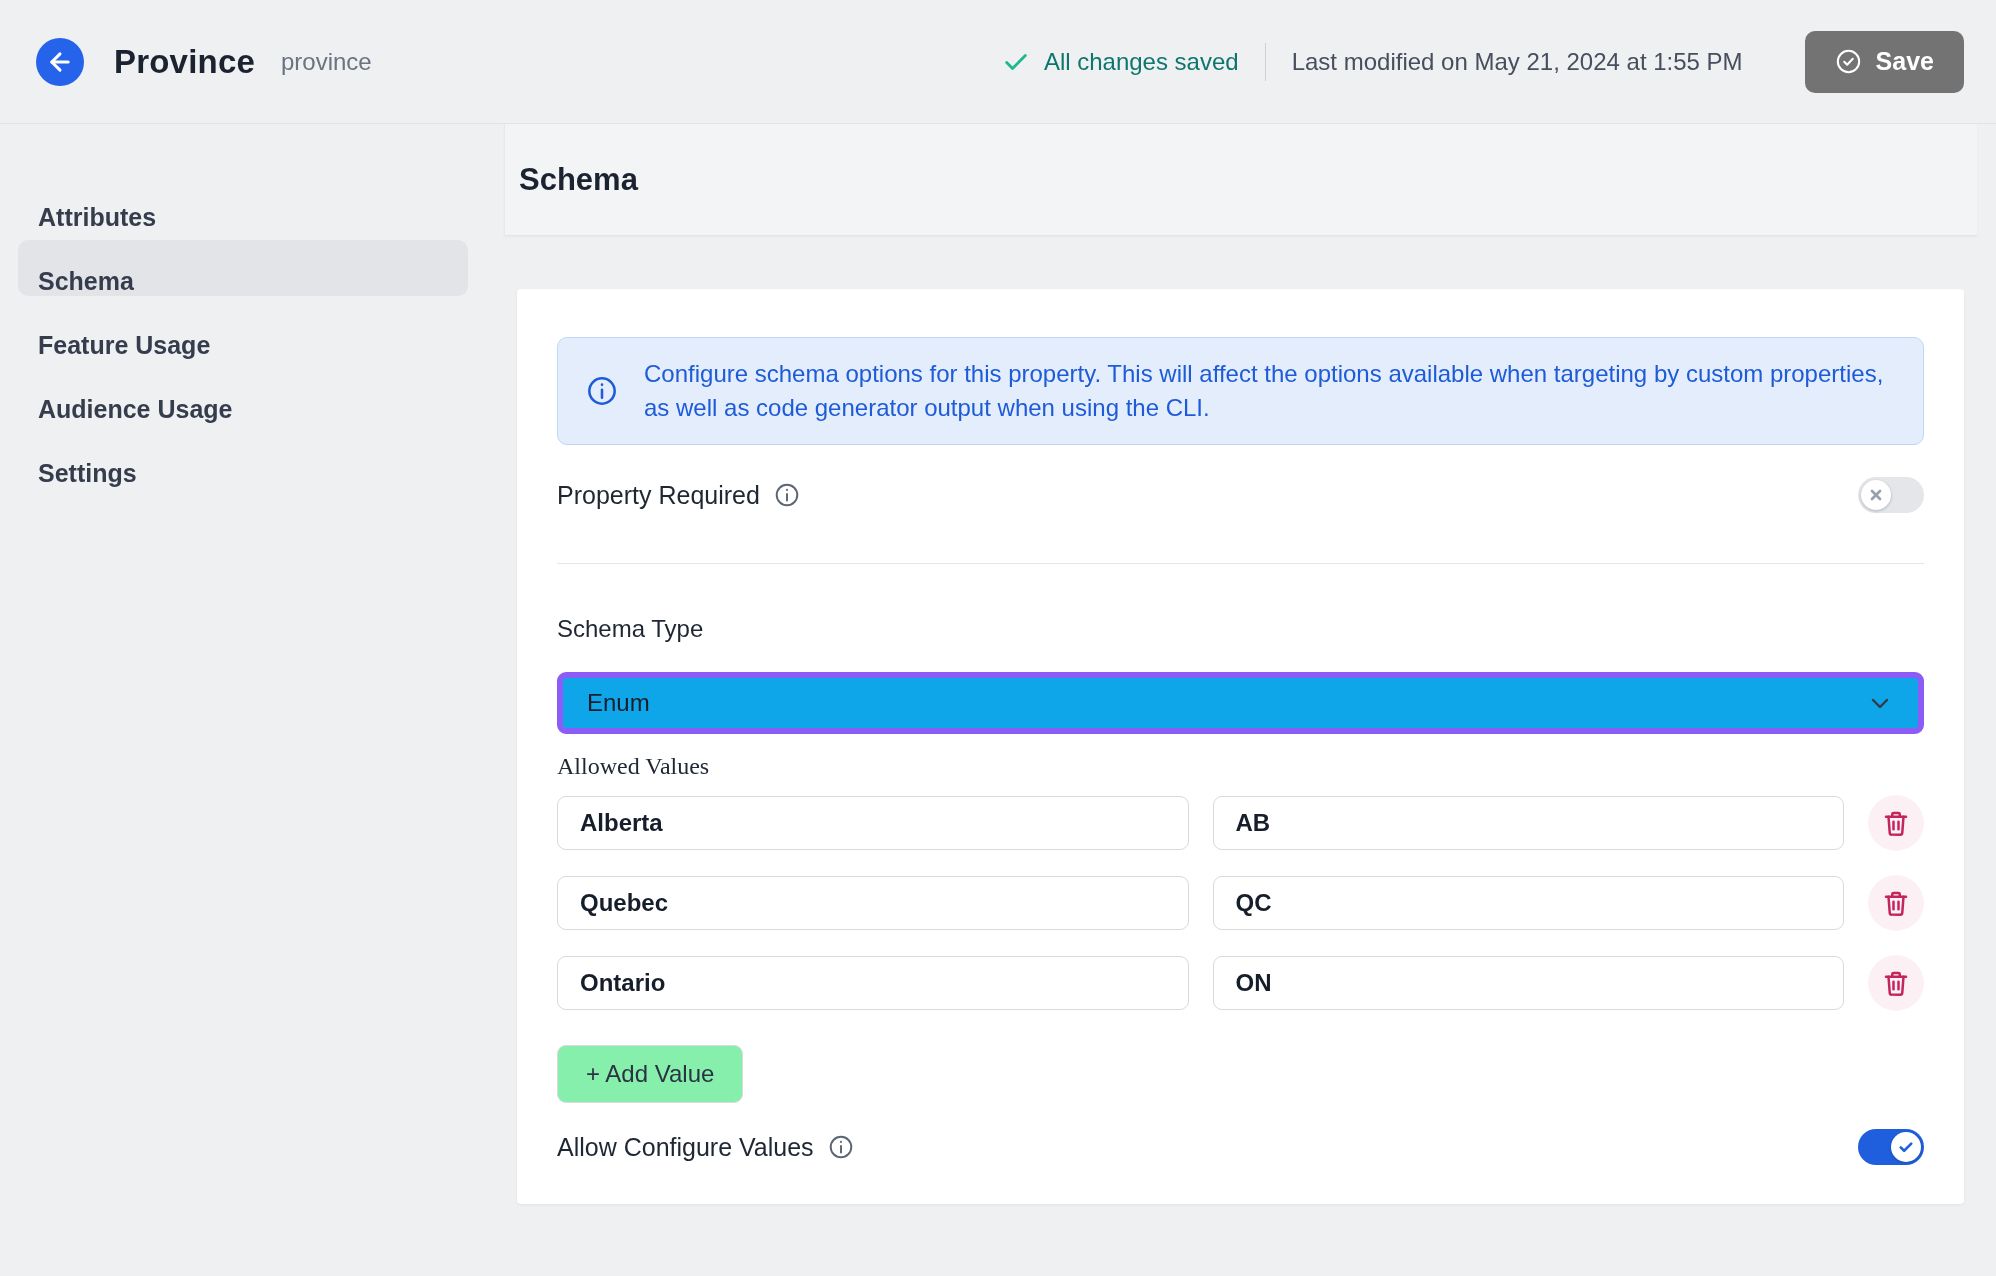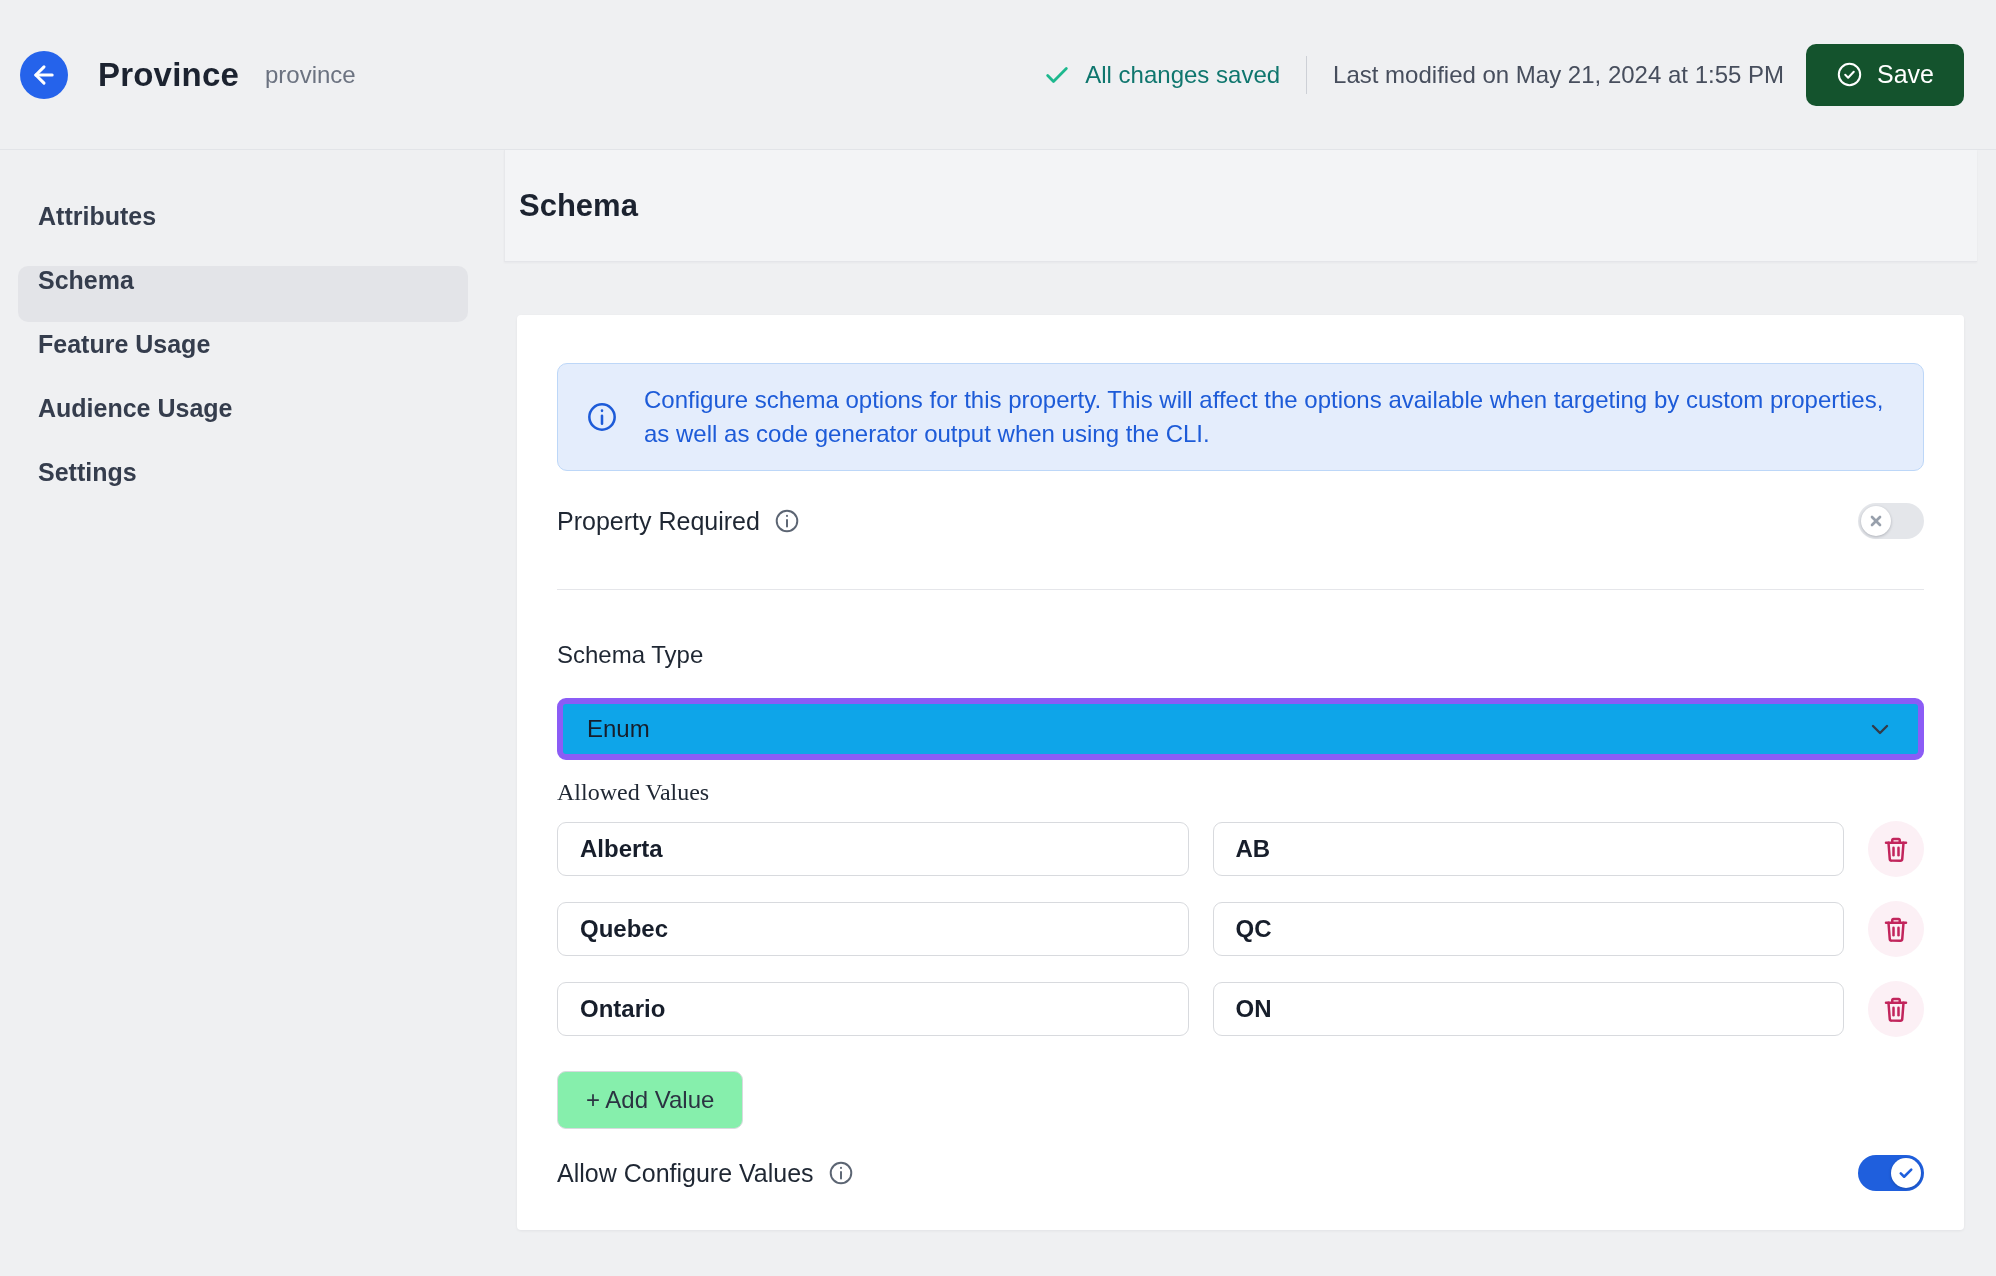--- a/index.html
+++ b/index.html
@@ -6,57 +6,57 @@
   html,body { width:1996px; height:1276px; }
   body {
     font-family:"Liberation Sans", sans-serif;
     background:#eff0f2;
     color:#1f2733;
     overflow:hidden;
   }
 
   
   .topbar {
-    height:150px;
+    height:124px;
     display:flex; align-items:center;
-    padding:0 32px 0 20px;
+    padding:0 32px 0 36px;
     border-bottom:1px solid #e2e4e8;
   }
   .back-btn {
     width:48px; height:48px; border-radius:50%;
     background:#2563eb; border:none;
     display:flex; align-items:center; justify-content:center;
     cursor:pointer; flex:0 0 auto;
   }
   .app-title { font-size:33px; font-weight:700; color:#1c2330; margin-left:30px; letter-spacing:.2px; }
   .app-subtitle { font-size:24px; color:#6b7280; margin-left:26px; }
   .topbar-right { margin-left:auto; display:flex; align-items:center; }
   .saved-status { display:flex; align-items:center; gap:14px; font-size:24px; color:#0f766e; }
   .vdivider { width:1px; height:38px; background:#cdd0d6; margin:0 26px; }
   .modified-text { font-size:24px; color:#474e5d; }
   .save-btn {
-    margin-left:22px;
+    margin-left:62px;
     height:62px; padding:0 30px;
-    background:#14532d; color:#fff;
+    background:#737373; color:#fff;
     border:none; border-radius:10px;
-    font-size:25px; font-weight:400;
+    font-size:25px; font-weight:700;
     font-family:"Liberation Sans", sans-serif;
     display:flex; align-items:center; gap:14px;
     cursor:pointer;
   }
 
   
   .layout { display:flex; height:1152px; }
 
   
   .sidebar { width:504px; flex:0 0 auto; padding-top:52px; }
   .nav-item {
     width:450px; margin:0 0 8px 18px;
     height:56px; border-radius:10px;
-    display:flex; align-items:flex-start;
+    display:flex; align-items:flex-end;
     padding-left:20px;
     font-size:25px; font-weight:600; color:#353d4d;
     cursor:pointer;
   }
   .nav-item.active { background:#e3e4e8; }
 
   
   .main { flex:1; }
   .page-head {
     margin-right:19px;

